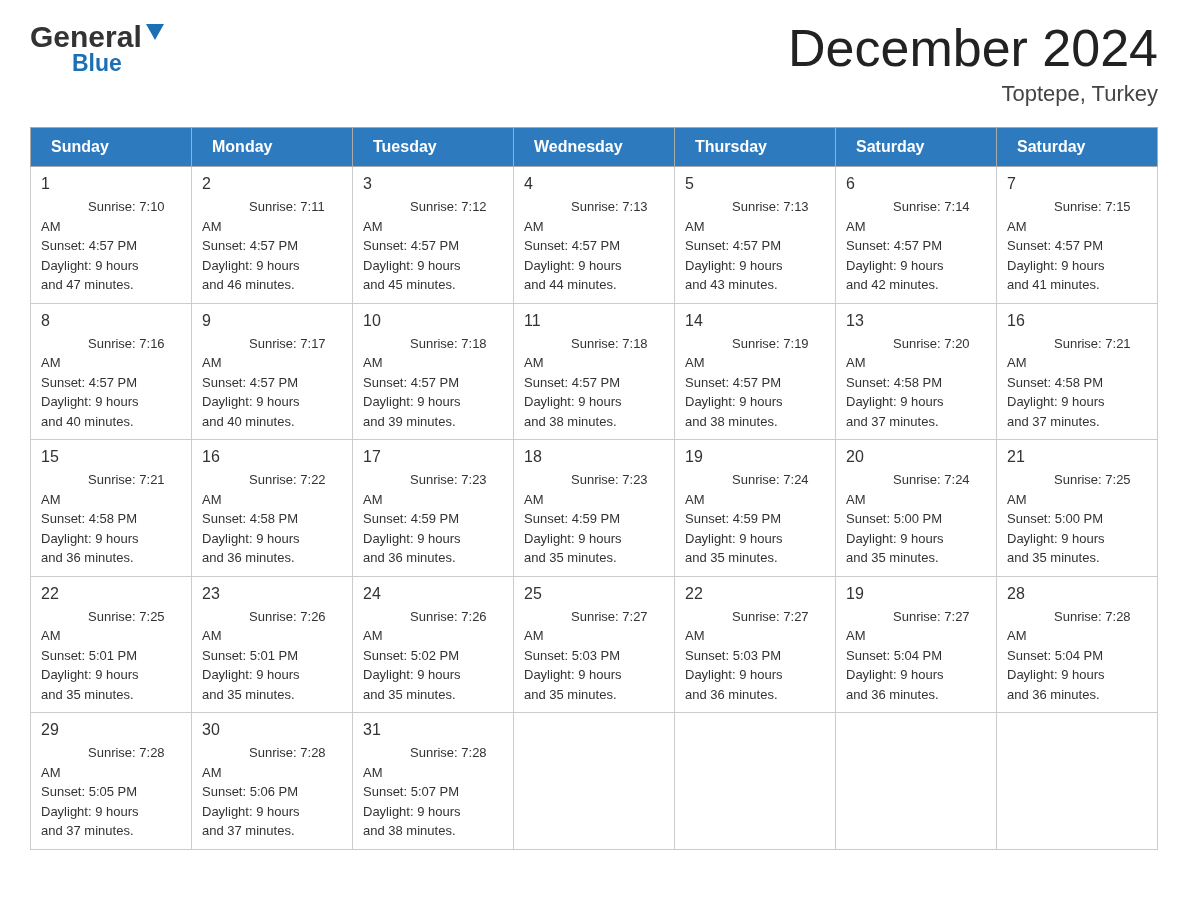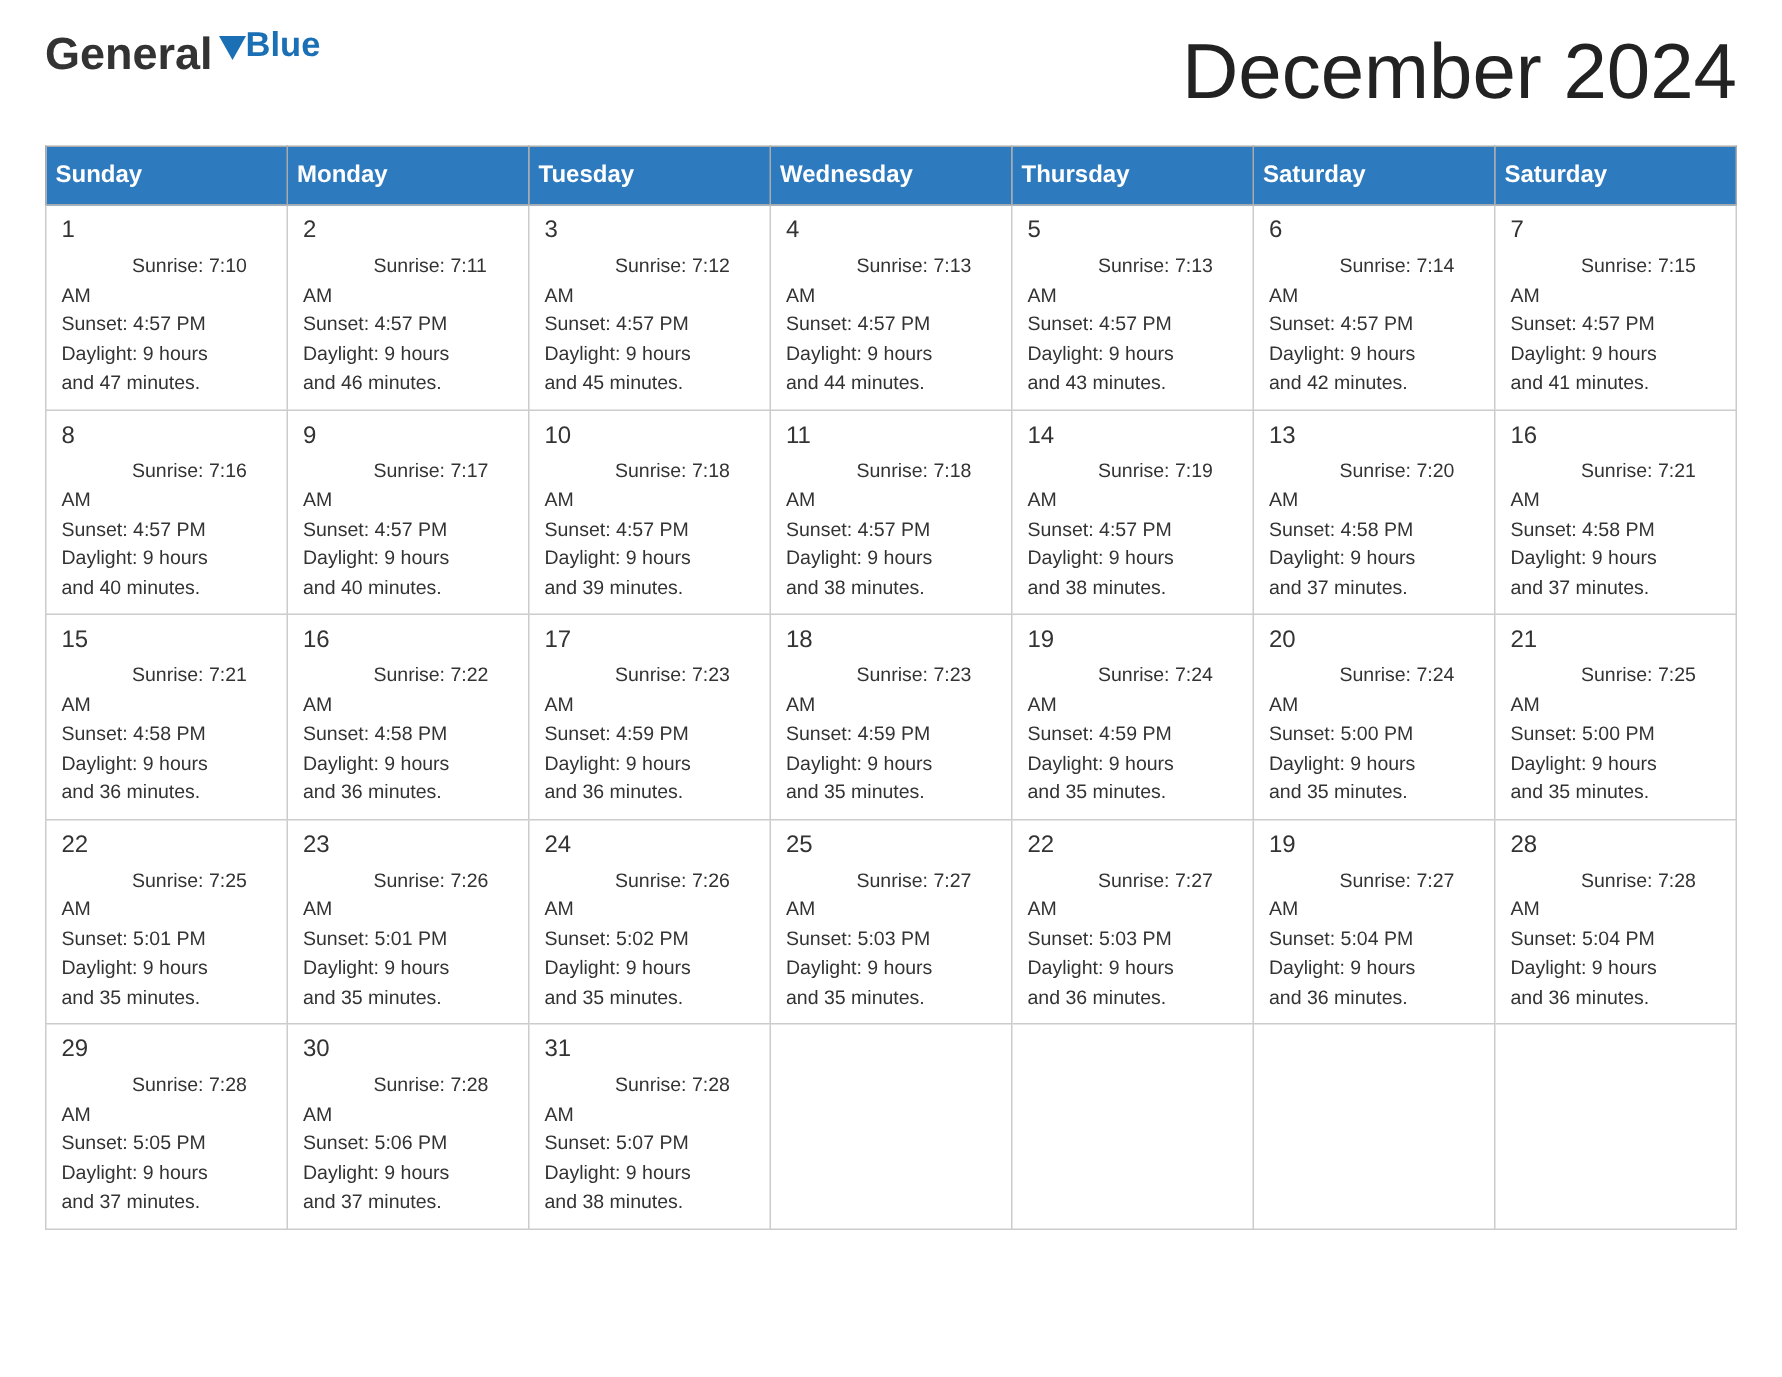--- a/index.html
+++ b/index.html
@@ -11,22 +11,22 @@
       padding: 20px 30px;
     }
     .header {
       display: flex;
       justify-content: space-between;
       align-items: flex-start;
       margin-bottom: 20px;
     }
     .logo {
       display: flex;
-      flex-direction: row;
-      align-items: flex-start;
+      flex-direction: column;
+      align-items: center;
     }
     .logo-row {
       display: flex;
       align-items: center;
     }
     .title-section {
       text-align: right;
     }
     .calendar-title {
       font-size: 52px;
@@ -42,21 +42,21 @@
     .calendar-table {
       width: 100%;
       border-collapse: collapse;
       border: 1px solid #aaa;
     }
     .calendar-table th {
       background-color: #2d7abf;
       color: #fff;
       font-size: 16px;
       font-weight: bold;
-      padding: 10px 6px;
+      padding: 10px 20px;
       text-align: left;
       border: 1px solid #aaa;
     }
     .calendar-table td {
       vertical-align: top;
       padding: 8px 10px;
       border: 1px solid #ccc;
       font-size: 13px;
       color: #333;
       width: 14.28%;
@@ -90,20 +90,21 @@
       <span style="display:inline-block;margin-left:4px;position:relative;top:-2px;">
         <svg width="18" height="18" viewBox="0 0 18 18">
           <polygon points="0,0 18,0 9,16" fill="#1a6fb5"></polygon>
         </svg>
       </span>
     </div>
     <span style="font-size:23px;font-weight:bold;color:#1a6fb5;margin-top:-4px;">Blue</span>
   </div>
   <div class="title-section">
     <div class="calendar-title">December 2024</div>
+    <div class="calendar-subtitle">Toptepe, Turkey</div>
   </div>
 </div>
 
 <table class="calendar-table">
   <thead>
     <tr>
 
     <th>Sunday</th>
         <th>Monday</th>
         <th>Tuesday</th>

